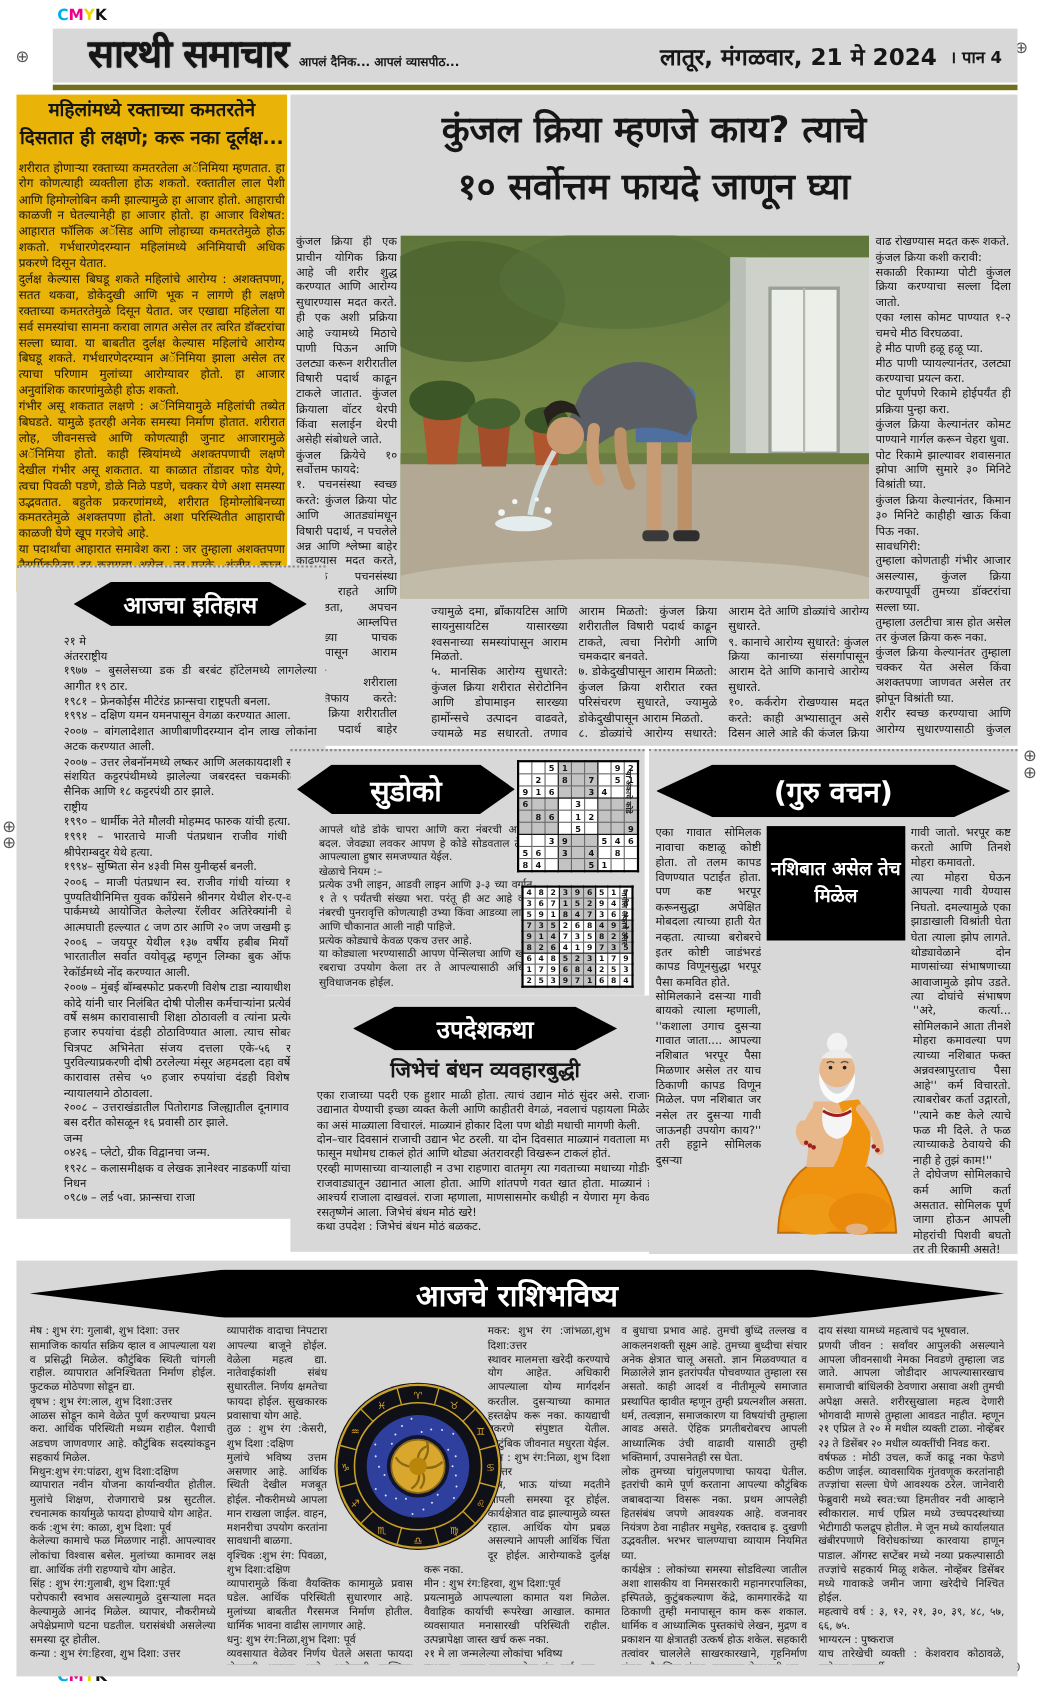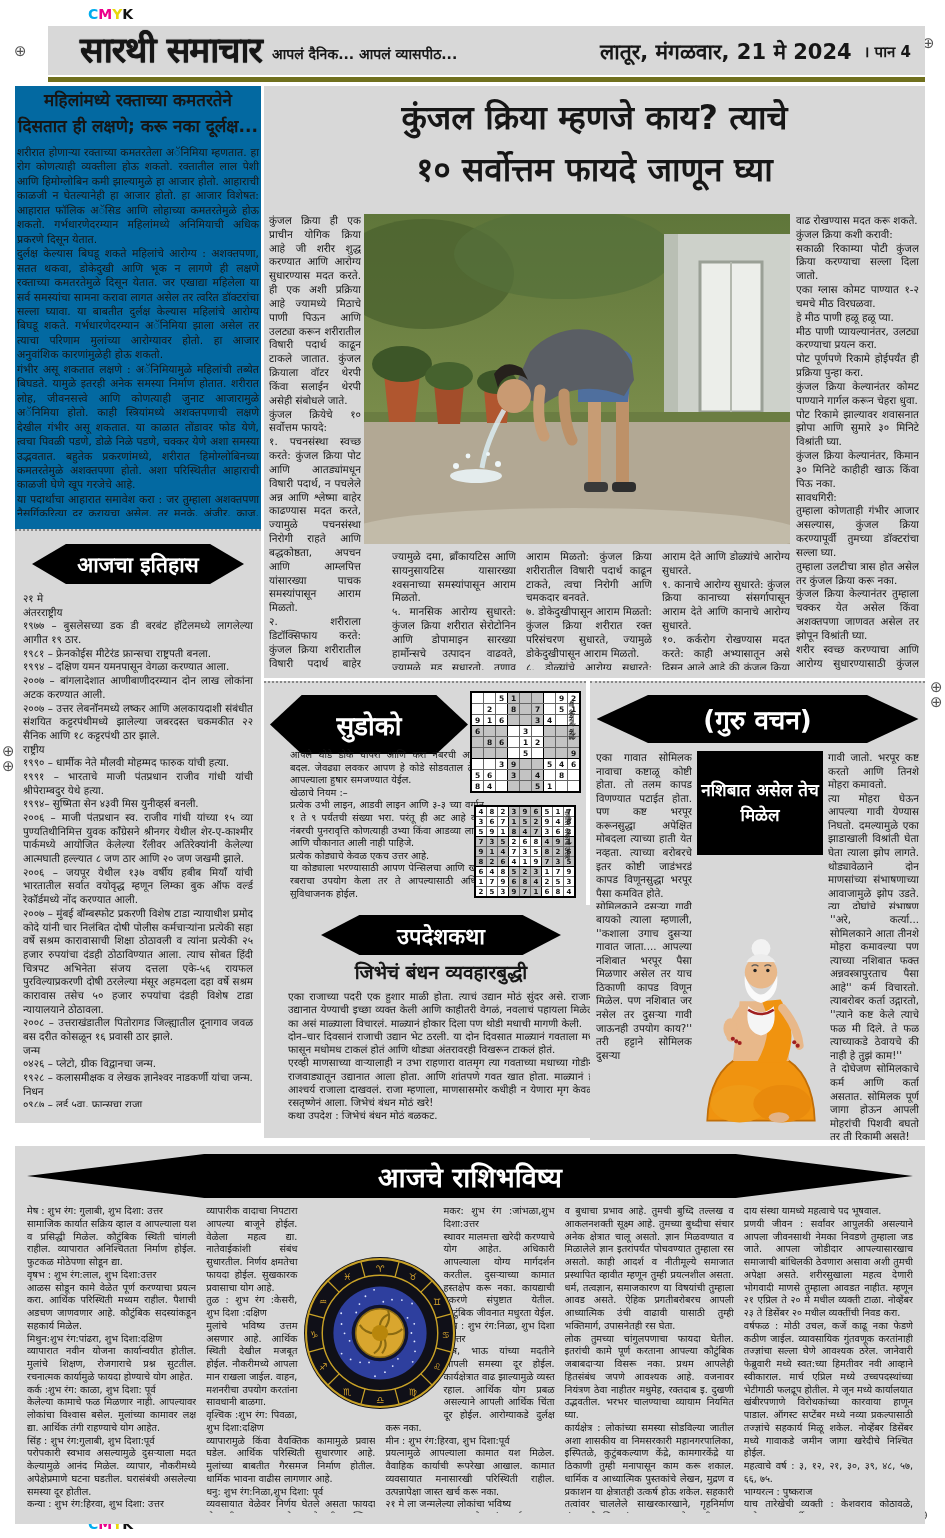--- a/index.html
+++ b/index.html
@@ -1,58 +1,58 @@
 <!DOCTYPE html>
 <html><head>
 <meta charset="utf-8">
 <style>
   html,body{margin:0;padding:0;background:#fff;}
   .page{position:relative;width:945px;height:1538px;background:#fff;overflow:hidden;
         font-family:"DejaVu Sans","Liberation Sans",sans-serif;color:#161616;}
   .panel{position:absolute;background:#d8d8d8;}
   .reg{position:absolute;color:#555;font-size:15px;line-height:1;}
-  .cmyk{position:absolute;font-weight:bold;font-size:14px;letter-spacing:0;margin-left:36px;}
+  .cmyk{position:absolute;font-weight:bold;font-size:14px;letter-spacing:0;}
   .cmyk span{display:inline-block;}
   .c0{color:#00adee}.c1{color:#ec008c}.c2{color:#e8d80c}.c3{color:#111}
   
   #masthead{left:48px;top:26px;width:877px;height:49px;display:flex;align-items:center;justify-content:space-between;}
   .mast-left{display:flex;align-items:flex-end;padding-left:32px;}
   .mast-title{font-size:35px;font-weight:900;line-height:1;letter-spacing:-1px;text-shadow:0 0 1px #000;}
-  .mast-tag{font-size:14px;font-weight:bold;margin:0 0 5px 10px;}
+  .mast-tag{font-size:11px;font-weight:bold;margin:0 0 5px 10px;}
   .mast-right{display:flex;align-items:center;padding-right:14px;}
   .mast-date{font-size:21px;font-weight:800;}
   .mast-page{font-size:15px;font-weight:bold;margin-left:12px;}
   #rule{position:absolute;left:48px;top:77px;width:877px;height:5px;background:#70701e;}
   
   .jtext{white-space:pre-line;text-align:justify;overflow:hidden;}
   
-  #anemia{position:absolute;left:15px;top:86px;width:246px;height:452px;background:#0369a1;}
+  #anemia{position:absolute;left:15px;top:86px;width:246px;height:452px;background:#eab308;}
   #anemia h2{font-size:17px;font-weight:800;text-align:center;line-height:1.5;margin:2px 2px 7px;}
   #anemia .jtext{font-size:10.8px;line-height:1.34;height:370px;padding:0 2px;}
   
   #kunjal{left:264px;top:86px;width:661px;height:592px;}
   .k-head{text-align:center;font-weight:900;font-size:33px;line-height:1.58;padding-top:6px;letter-spacing:0;}
   .kcol{position:absolute;font-size:10.4px;line-height:1.33;}
   #kcolA{left:5px;top:128px;width:92px;height:456px;}
   #kphoto{position:absolute;left:100px;top:128px;width:426px;height:330px;}
   #kcolB{left:128px;top:464px;width:124px;height:120px;}
   #kcolC{left:262px;top:464px;width:126px;height:120px;}
   #kcolD{left:398px;top:464px;width:128px;height:120px;}
   #kcolE{left:532px;top:128px;width:123px;height:456px;}
   
   .banner{background:#000;color:#fff;font-weight:800;text-align:center;display:flex;align-items:center;justify-content:center;}
   .rib{clip-path:polygon(0 50%,16% 0,84% 0,100% 50%,84% 100%,16% 100%);}
   .rib-wide{clip-path:polygon(0 50%,20% 0,80% 0,100% 50%,80% 100%,20% 100%);}
   
-  #history{left:15px;top:529px;width:246px;height:592px;border-top:2px dotted #888;}
+  #history{left:15px;top:514px;width:246px;height:592px;border-top:2px dotted #888;padding-left:35px;}
   #history .banner{width:212px;height:40px;margin:13px auto 8px;font-size:21px;}
   #history .jtext{font-size:10.3px;line-height:1.33;height:515px;padding:0 8px;}
   
   #sudoku{left:264px;top:681px;width:322px;height:222px;border-top:2px dotted #888;}
-  #sudoku .banner{position:absolute;left:6px;top:12px;width:198px;height:59px;font-size:26px;}
+  #sudoku .banner{position:absolute;left:6px;top:12px;width:198px;height:45px;font-size:26px;}
   #sud-intro{position:absolute;left:26px;top:66px;width:194px;font-size:9.7px;line-height:1.3;height:150px;}
   table.sud{border-collapse:collapse;position:absolute;background:#fff;}
   table.sud td{border:1px solid #666;text-align:center;font-weight:bold;color:#111;padding:0;}
   #sud-p td{width:11px;height:10px;font-size:7.5px;}
   #sud-s td{width:10px;height:9px;font-size:7px;}
   table.sud{border:2px solid #000;}
   table.sud td:nth-child(3n){border-right:1.6px solid #000;}
   table.sud tr:nth-child(3n) td{border-bottom:1.6px solid #000;}
   td.sh{background:#c3c3c3;}
   .v-label{position:absolute;transform:rotate(90deg);transform-origin:left top;font-size:7px;font-weight:bold;white-space:nowrap;color:#222;}

